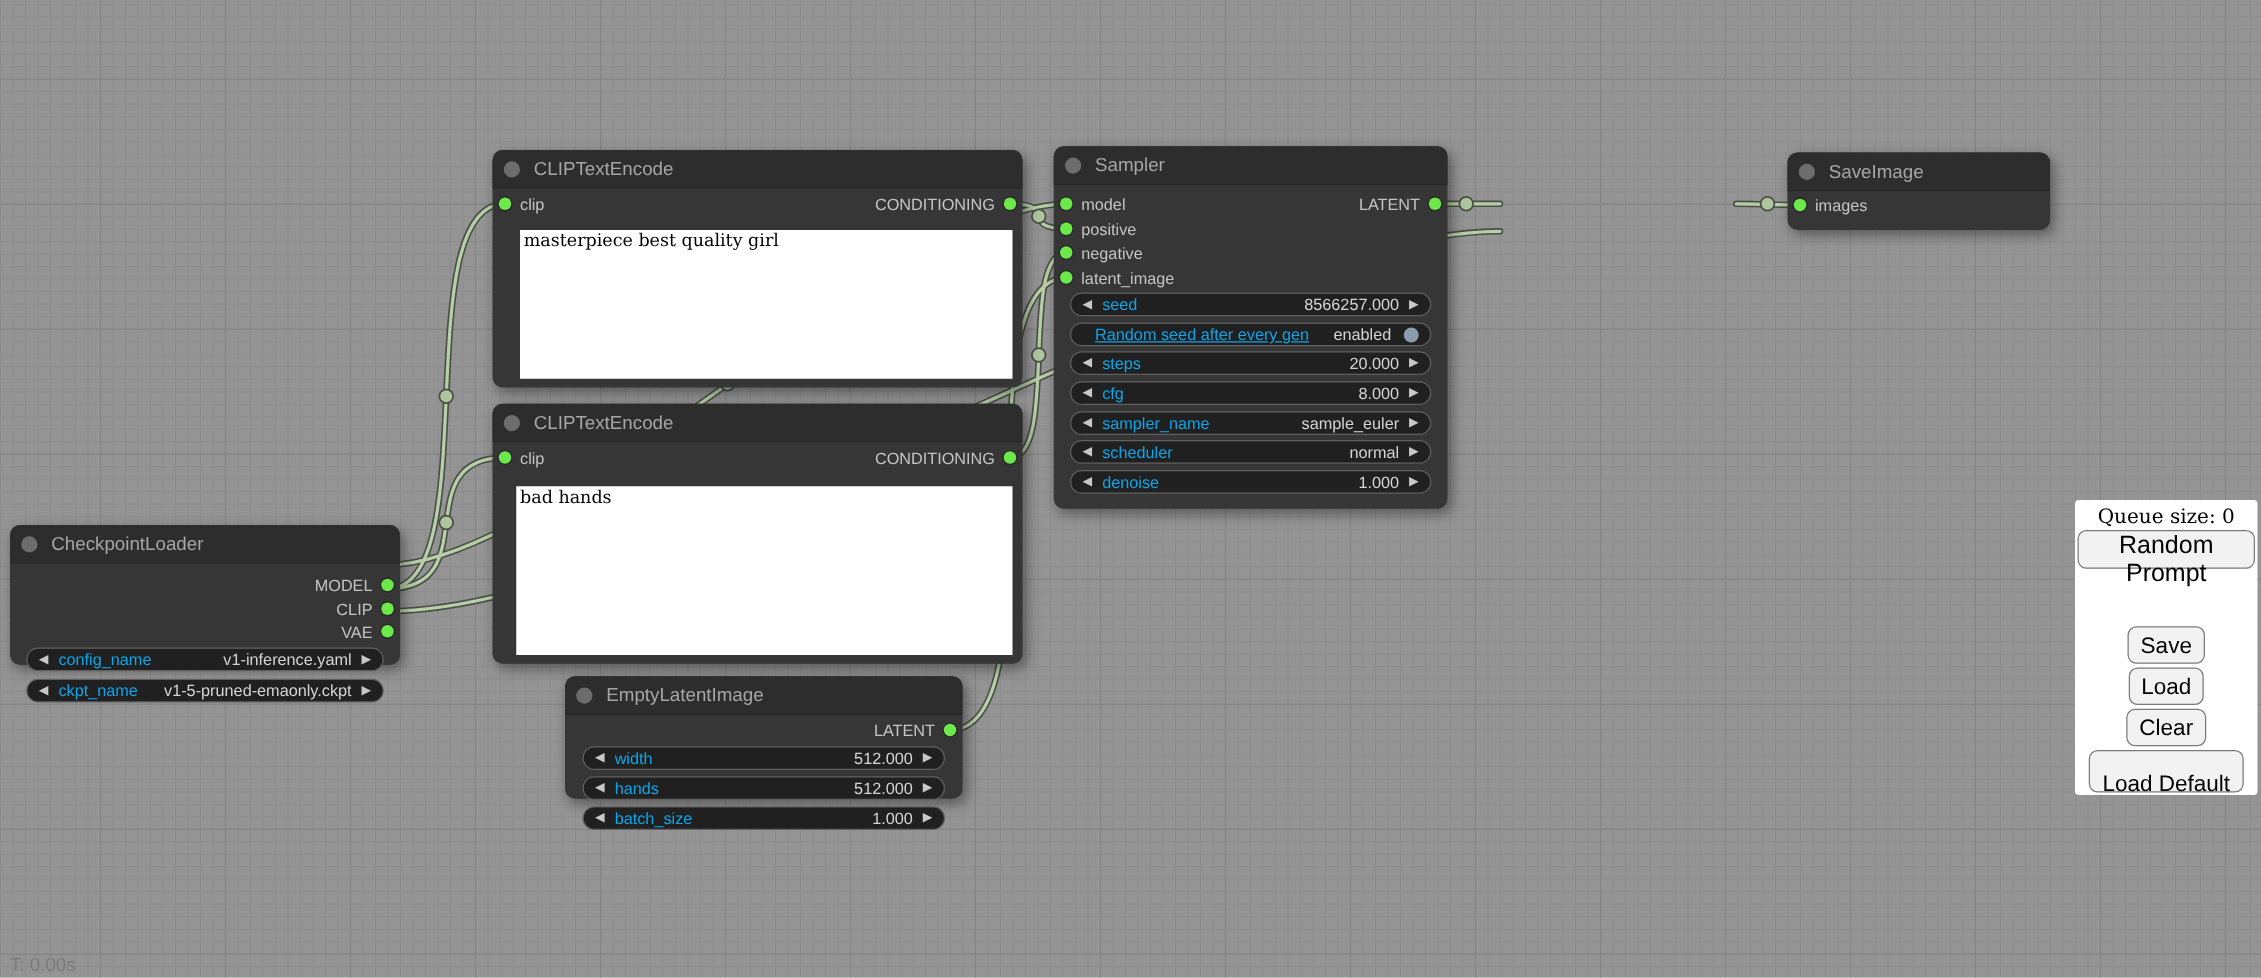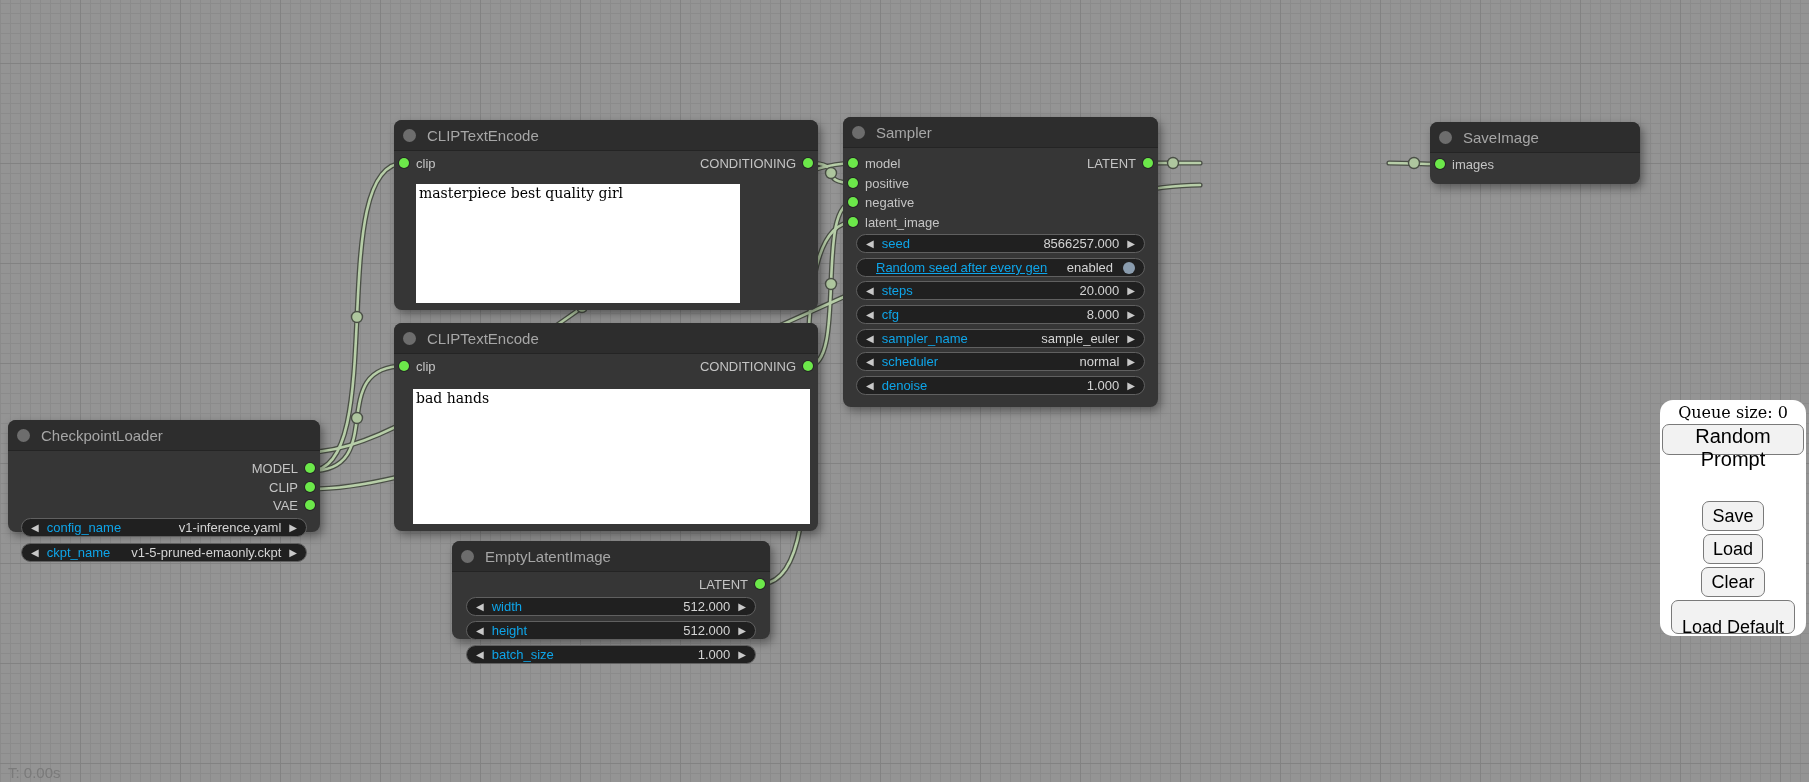--- a/index.html
+++ b/index.html
@@ -61,21 +61,21 @@
 
   .node-textarea {
     position:absolute; background:#ffffff; color:#000;
     border:none; outline:none; resize:none;
     font-family:"DejaVu Serif", serif; font-size:14px;
     padding:1px 3px; line-height:1.25;
   }
 
   #menu-panel {
     position:absolute; left:1660px; top:400px; width:146px; height:236px;
-    background:#ffffff; z-index:3; border-radius:13px;
+    background:#ffffff; z-index:3; border-radius:3px;
     display:flex; flex-direction:column; align-items:center;
   }
   #queue-size-label { margin-top:3px; font-family:"DejaVu Serif", serif;
                       font-size:16px; color:#000; }
   .menu-btn {
     background:#f2f2f2; border:1px solid #7a7a7a; border-radius:7px;
     color:#000; font-family:"Liberation Sans", sans-serif;
     cursor:pointer; line-height:1.15;
   }
   #queue-prompt-btn { margin-top:2px; width:142px; height:31px; font-size:20px; }
@@ -161,21 +161,21 @@
       <div class="node-title">CLIPTextEncode</div>
     </div>
     <div class="slot in" style="top:34px;">
       <span class="slot-dot"></span>
       <span>clip</span>
     </div>
     <div class="slot out" style="top:34px;">
       <span>CONDITIONING</span>
       <span class="slot-dot"></span>
     </div>
-    <textarea class="node-textarea" style="left: 22px; top: 64px; width: 324px; height: 119px;" spellcheck="false">masterpiece best quality girl</textarea>
+    <textarea class="node-textarea" style="left: 22px; top: 64px; width: 394px; height: 119px;" spellcheck="false">masterpiece best quality girl</textarea>
   </div>
 
   <div class="node" style="left:394px; top:323px; width:424px; height:208px;">
     <div class="node-header">
       <div class="collapse-dot"></div>
       <div class="node-title">CLIPTextEncode</div>
     </div>
     <div class="slot in" style="top:34px;">
       <span class="slot-dot"></span>
       <span>clip</span>
@@ -197,21 +197,21 @@
       <span class="slot-dot"></span>
     </div>
     <div class="widget" style="left:14px; top:56px; width:290px;">
       <span class="warrow">◀</span>
       <span class="wlabel">width</span>
       <span class="wvalue">512.000</span>
       <span class="warrow">▶</span>
     </div>
     <div class="widget" style="left:14px; top:80px; width:290px;">
       <span class="warrow">◀</span>
-      <span class="wlabel">height</span>
+      <span class="wlabel">hands</span>
       <span class="wvalue">512.000</span>
       <span class="warrow">▶</span>
     </div>
     <div class="widget" style="left:14px; top:104px; width:290px;">
       <span class="warrow">◀</span>
       <span class="wlabel">batch_size</span>
       <span class="wvalue">1.000</span>
       <span class="warrow">▶</span>
     </div>
   </div>

